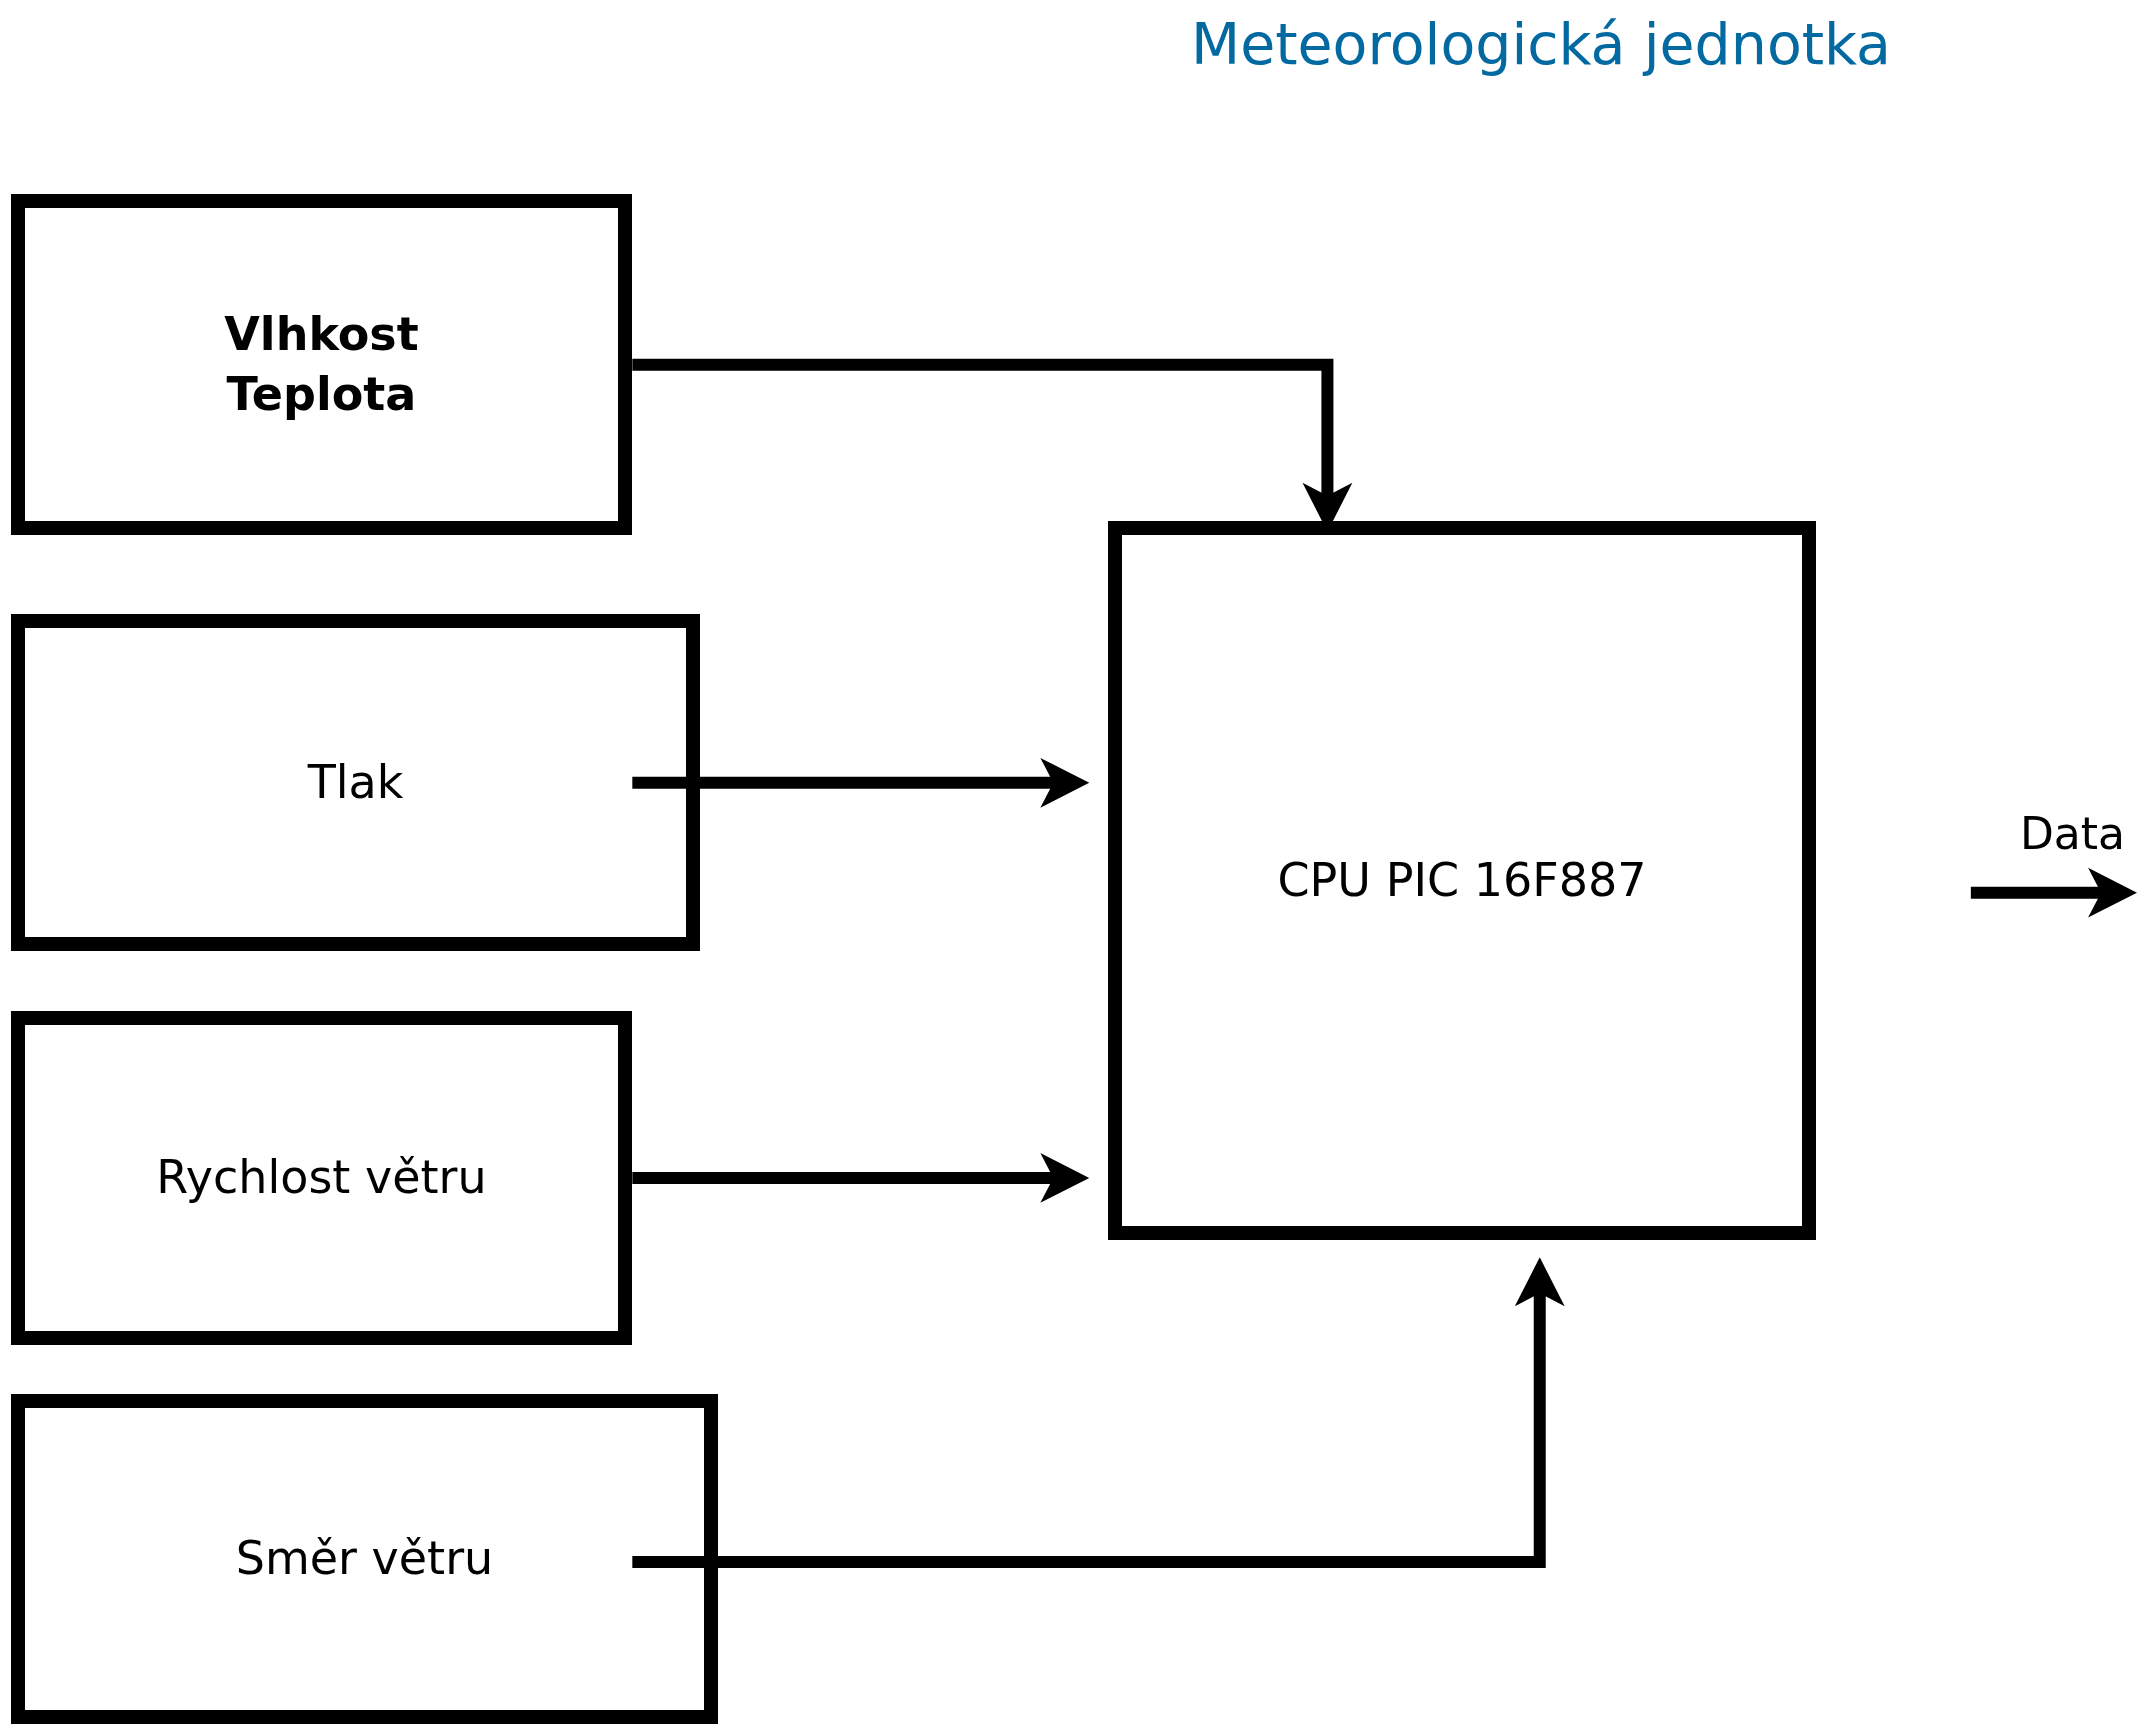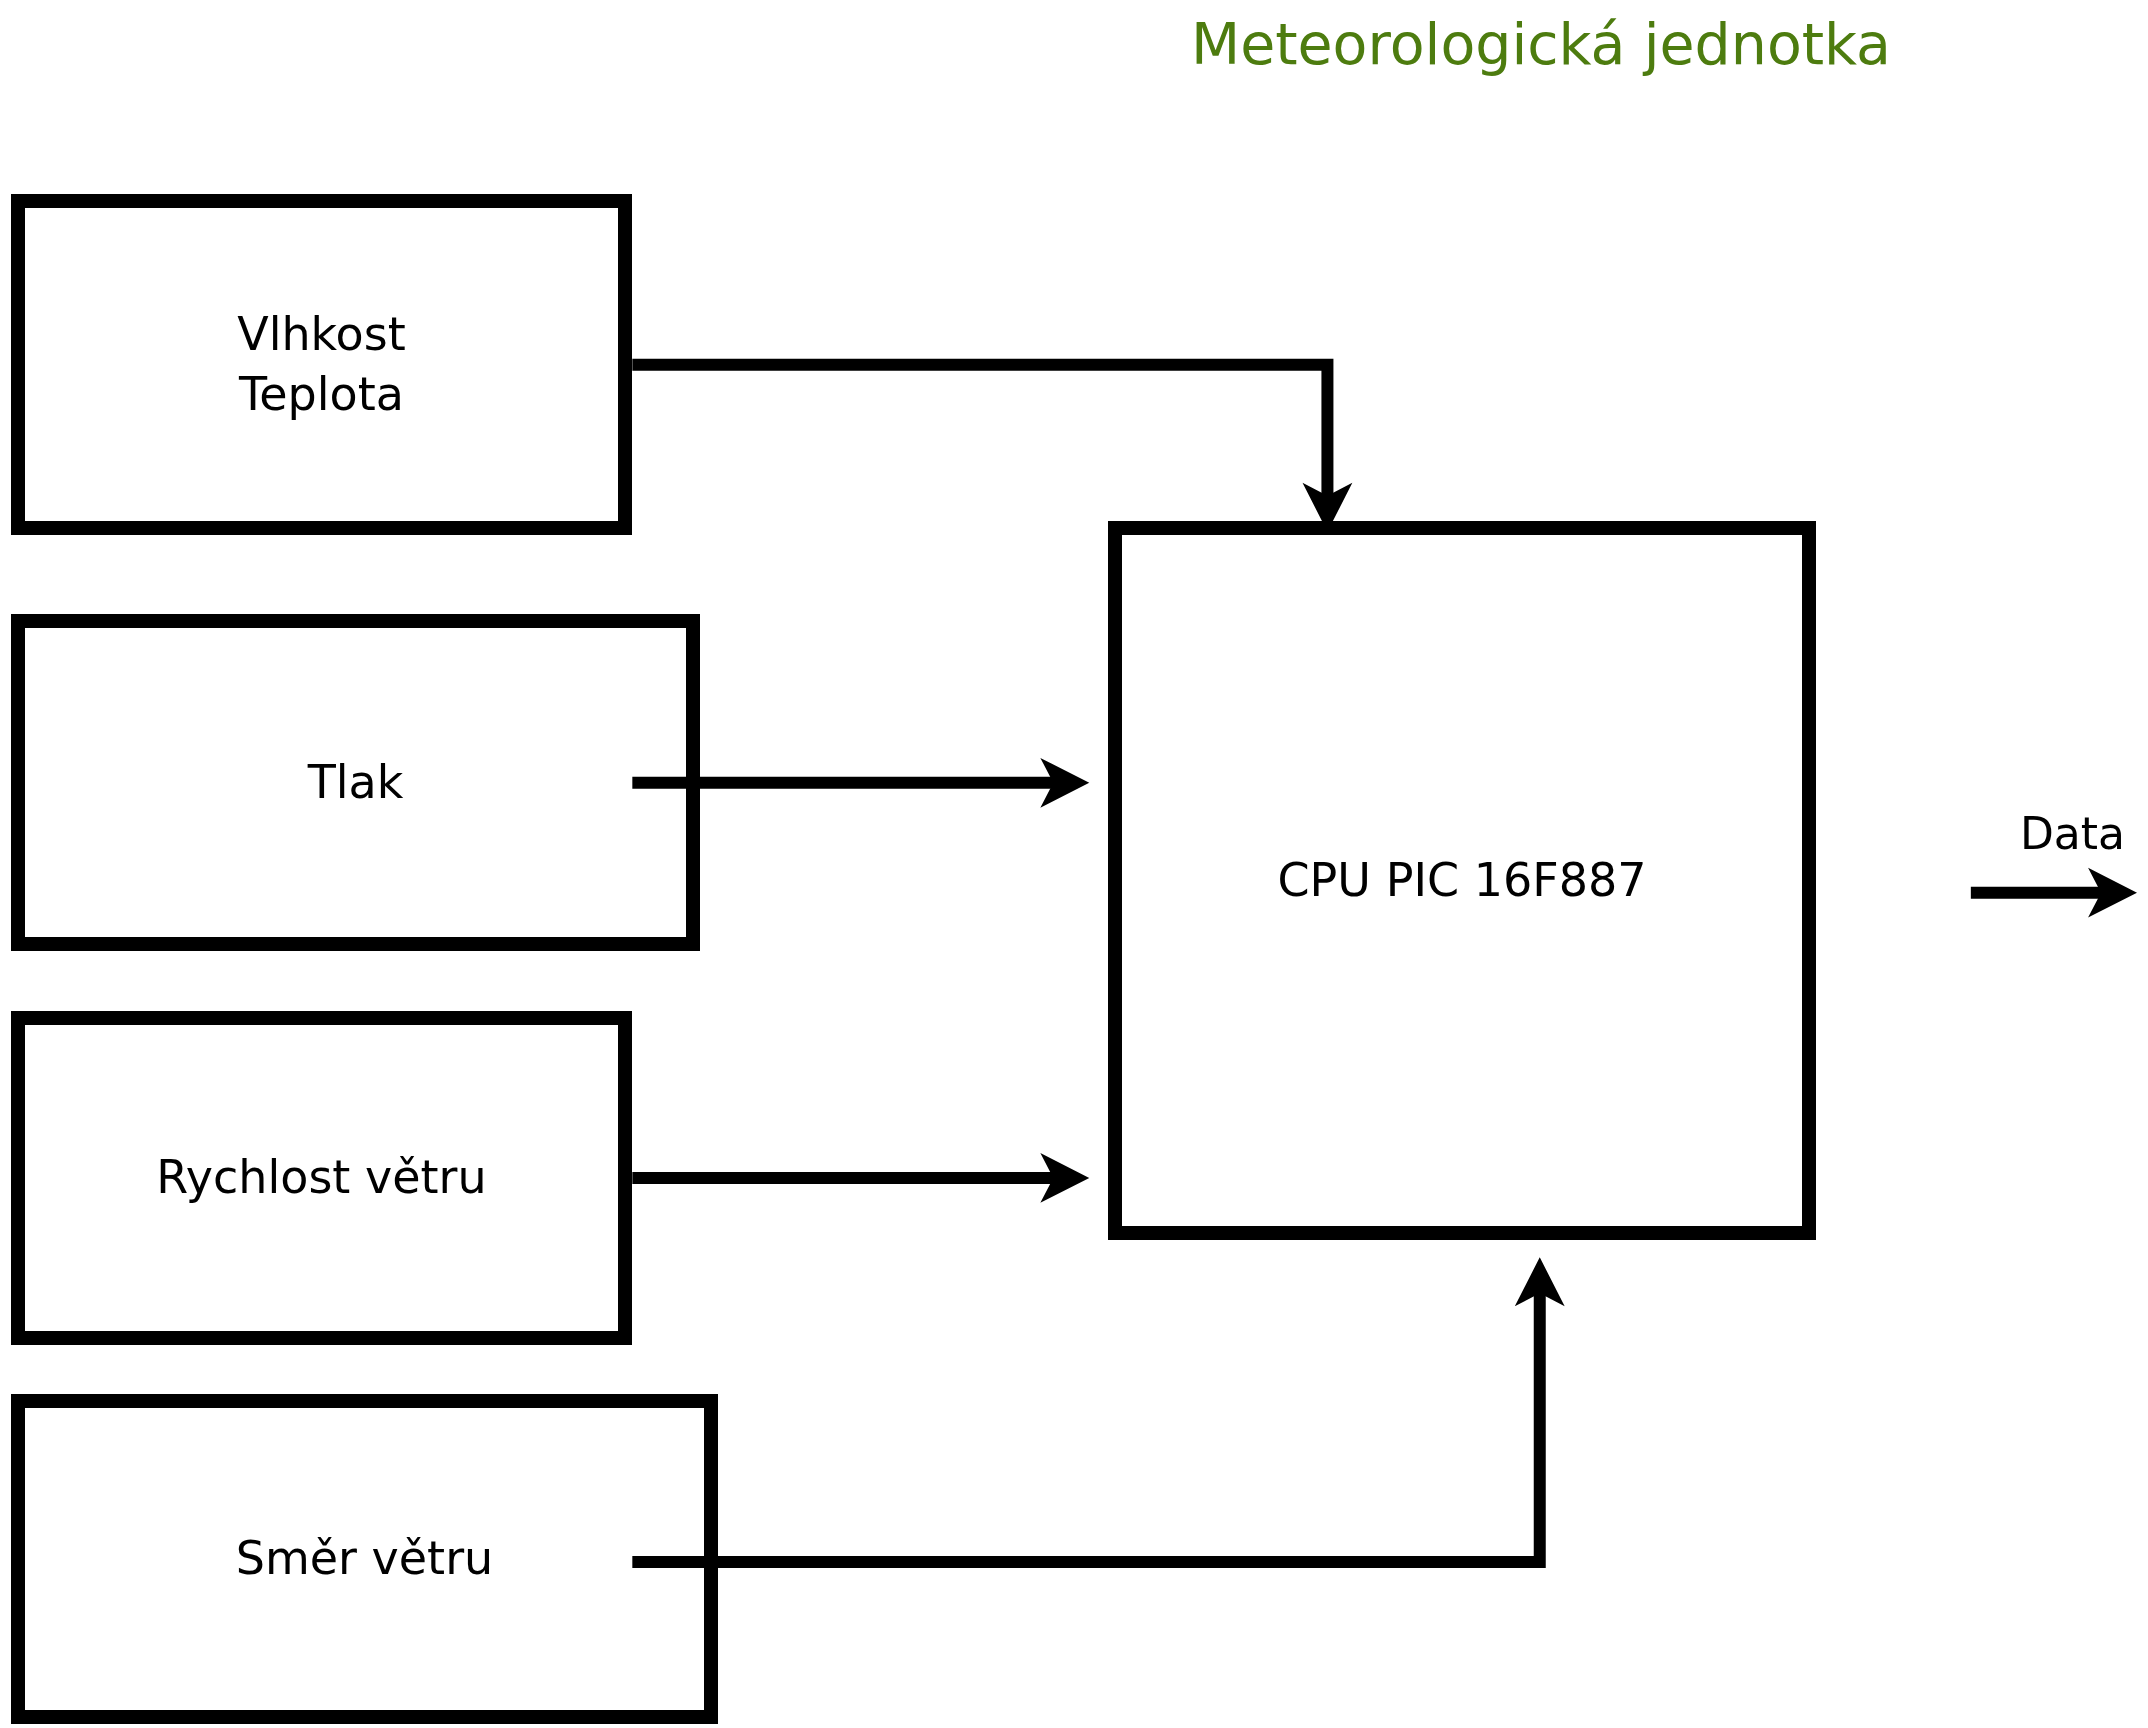--- a/index.html
+++ b/index.html
@@ -18,39 +18,39 @@
   }
   .diagram-title {
     position: absolute;
     left: 1061px;
     top: 0px;
     width: 960px;
     text-align: center;
     font-size: 57px;
     line-height: 88px;
     white-space: nowrap;
-    color: #4d7c0f;
+    color: #0369a1;
   }
   .block {
     position: absolute;
     box-sizing: border-box;
     border: 14.8px solid #000000;
     background: #ffffff;
     display: flex;
     align-items: center;
     justify-content: center;
   }
   .block-label {
     font-size: 46px;
     line-height: 1.3;
     text-align: center;
     white-space: pre-line;
     color: #000000;
   }
-  #box-input-0 { left: 11px;   top: 194px;  width: 621px; height: 341px; }
+  #box-input-0 { left: 11px;   top: 194px;  width: 621px; height: 341px; font-weight: bold; }
   #box-input-1 { left: 11px;   top: 614px;  width: 689px; height: 337px; }
   #box-input-2 { left: 11px;   top: 1011px; width: 621px; height: 334px; }
   #box-input-3 { left: 11px;   top: 1394px; width: 707px; height: 330px; }
   #box-cpu     { left: 1108px; top: 521px;  width: 708px; height: 719px; }
   .output-label {
     position: absolute;
     left: 1994px;
     top: 810px;
     width: 157px;
     text-align: center;

